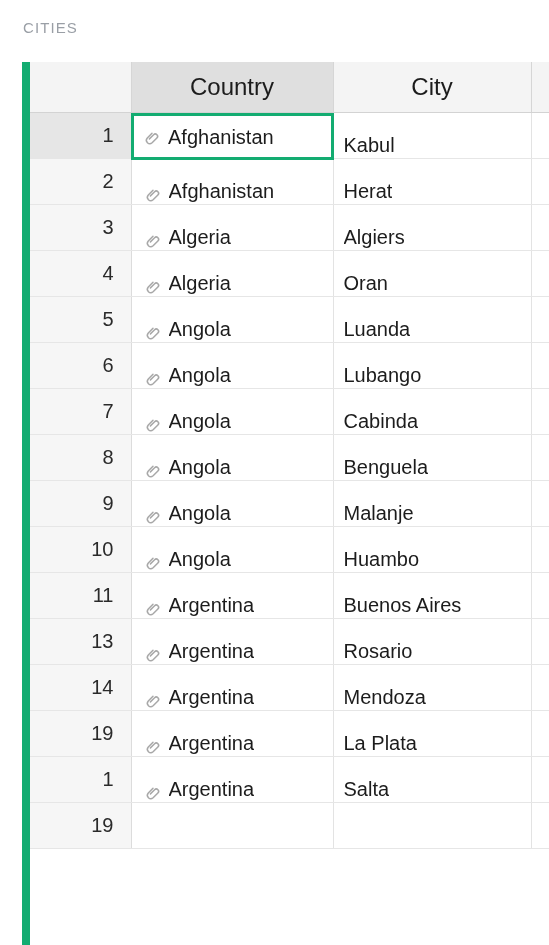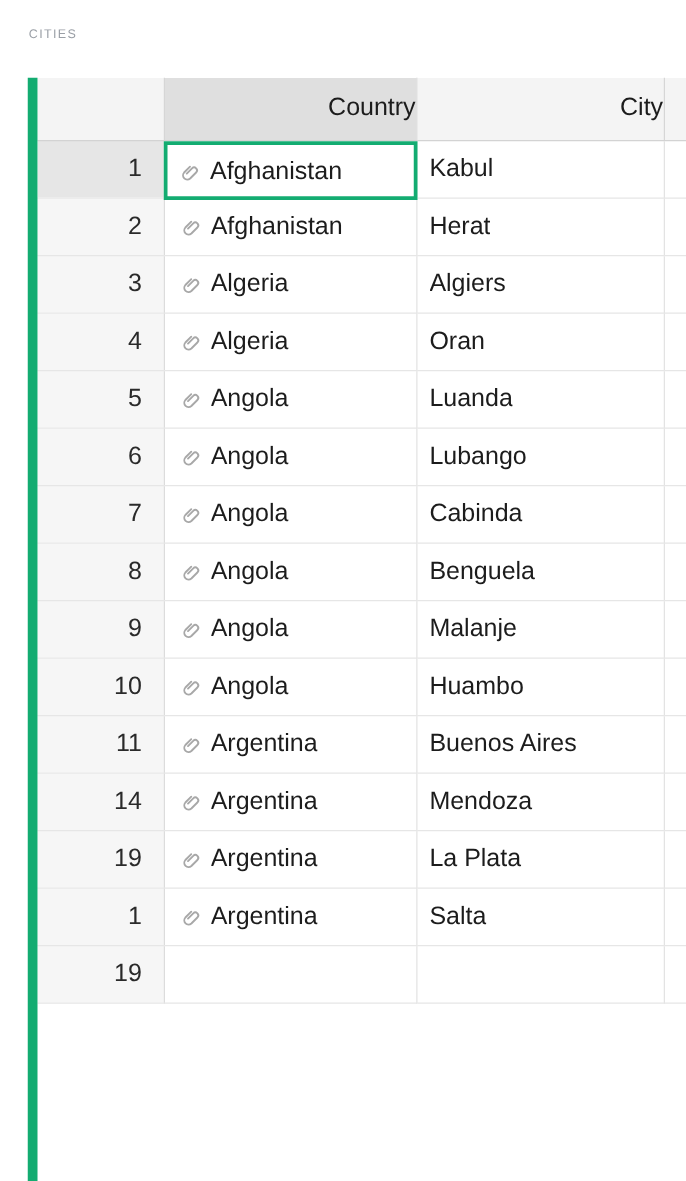--- a/index.html
+++ b/index.html
@@ -14,21 +14,21 @@
     font-family: "Liberation Sans", sans-serif;
     overflow: hidden;
     -webkit-font-smoothing: antialiased;
   }
 
   
   .section-title {
     position: absolute;
     left: 23px;
     top: 19px;
-    font-size: 10px;
+    font-size: 15px;
     letter-spacing: 1.1px;
     color: #9a9fa6;
     font-weight: 400;
     text-transform: uppercase;
     line-height: 18px;
     white-space: nowrap;
   }
 
   
   .grid-wrap {
@@ -66,23 +66,23 @@
   table.grid col.c-ctry  { width: 202px; }
   table.grid col.c-city  { width: 198px; }
   table.grid col.c-next  { width: 18px; }
 
   
   thead th {
     height: 50px;
     padding: 0;
     margin: 0;
     font-weight: 400;
-    font-size: 20px;
+    font-size: 24px;
     color: #1c1c1c;
-    text-align: right;
+    text-align: center;
     border-right: 1px solid #d6d6d6;
     border-bottom: 1px solid #d3d3d3;
     background: #f4f4f4;
     box-sizing: border-box;
     vertical-align: middle;
     overflow: hidden;
     white-space: nowrap;
   }
   thead th.hdr-num {
     background: #f4f4f4;
@@ -119,21 +119,21 @@
   tbody tr.row-selected td.cell-num {
     background: #e6e6e6;
   }
   tbody td.cell-pad {
     border-right: none;
     background: #ffffff;
   }
 
   .cell-inner {
     display: flex;
-    align-items: center;
+    align-items: flex-end;
     height: 100%;
     padding: 0 8px 0 10px;
     box-sizing: border-box;
     overflow: hidden;
   }
   .cell-text {
     overflow: hidden;
     text-overflow: ellipsis;
     white-space: nowrap;
     line-height: 26px;
@@ -398,20 +398,39 @@
             </div>
           </td>
           <td>
             <div class="cell-inner">
               <span class="cell-text">Buenos Aires</span>
             </div>
           </td>
           <td class="cell-pad"></td>
         </tr>
         <tr>
+          <td class="cell-num">13</td>
+          <td>
+            <div class="cell-inner">
+              <span class="link-icon">
+                <svg width="20" height="20" viewBox="0 0 20 20" fill="none" stroke="currentColor" stroke-width="1.5" stroke-linecap="round" stroke-linejoin="round">
+                  <path d="M8.4 11.9 L12.6 7.7 a2.3 2.3 0 0 1 3.3 3.3 L11.1 15.8 a3.4 3.4 0 0 1-4.8-4.8 L11 6.3"></path>
+                </svg>
+              </span>
+              <span class="cell-text">Argentina</span>
+            </div>
+          </td>
+          <td>
+            <div class="cell-inner">
+              <span class="cell-text">Rosario</span>
+            </div>
+          </td>
+          <td class="cell-pad"></td>
+        </tr>
+        <tr>
           <td class="cell-num">14</td>
           <td>
             <div class="cell-inner">
               <span class="link-icon">
                 <svg width="20" height="20" viewBox="0 0 20 20" fill="none" stroke="currentColor" stroke-width="1.5" stroke-linecap="round" stroke-linejoin="round">
                   <path d="M8.4 11.9 L12.6 7.7 a2.3 2.3 0 0 1 3.3 3.3 L11.1 15.8 a3.4 3.4 0 0 1-4.8-4.8 L11 6.3"></path>
                 </svg>
               </span>
               <span class="cell-text">Argentina</span>
             </div>

